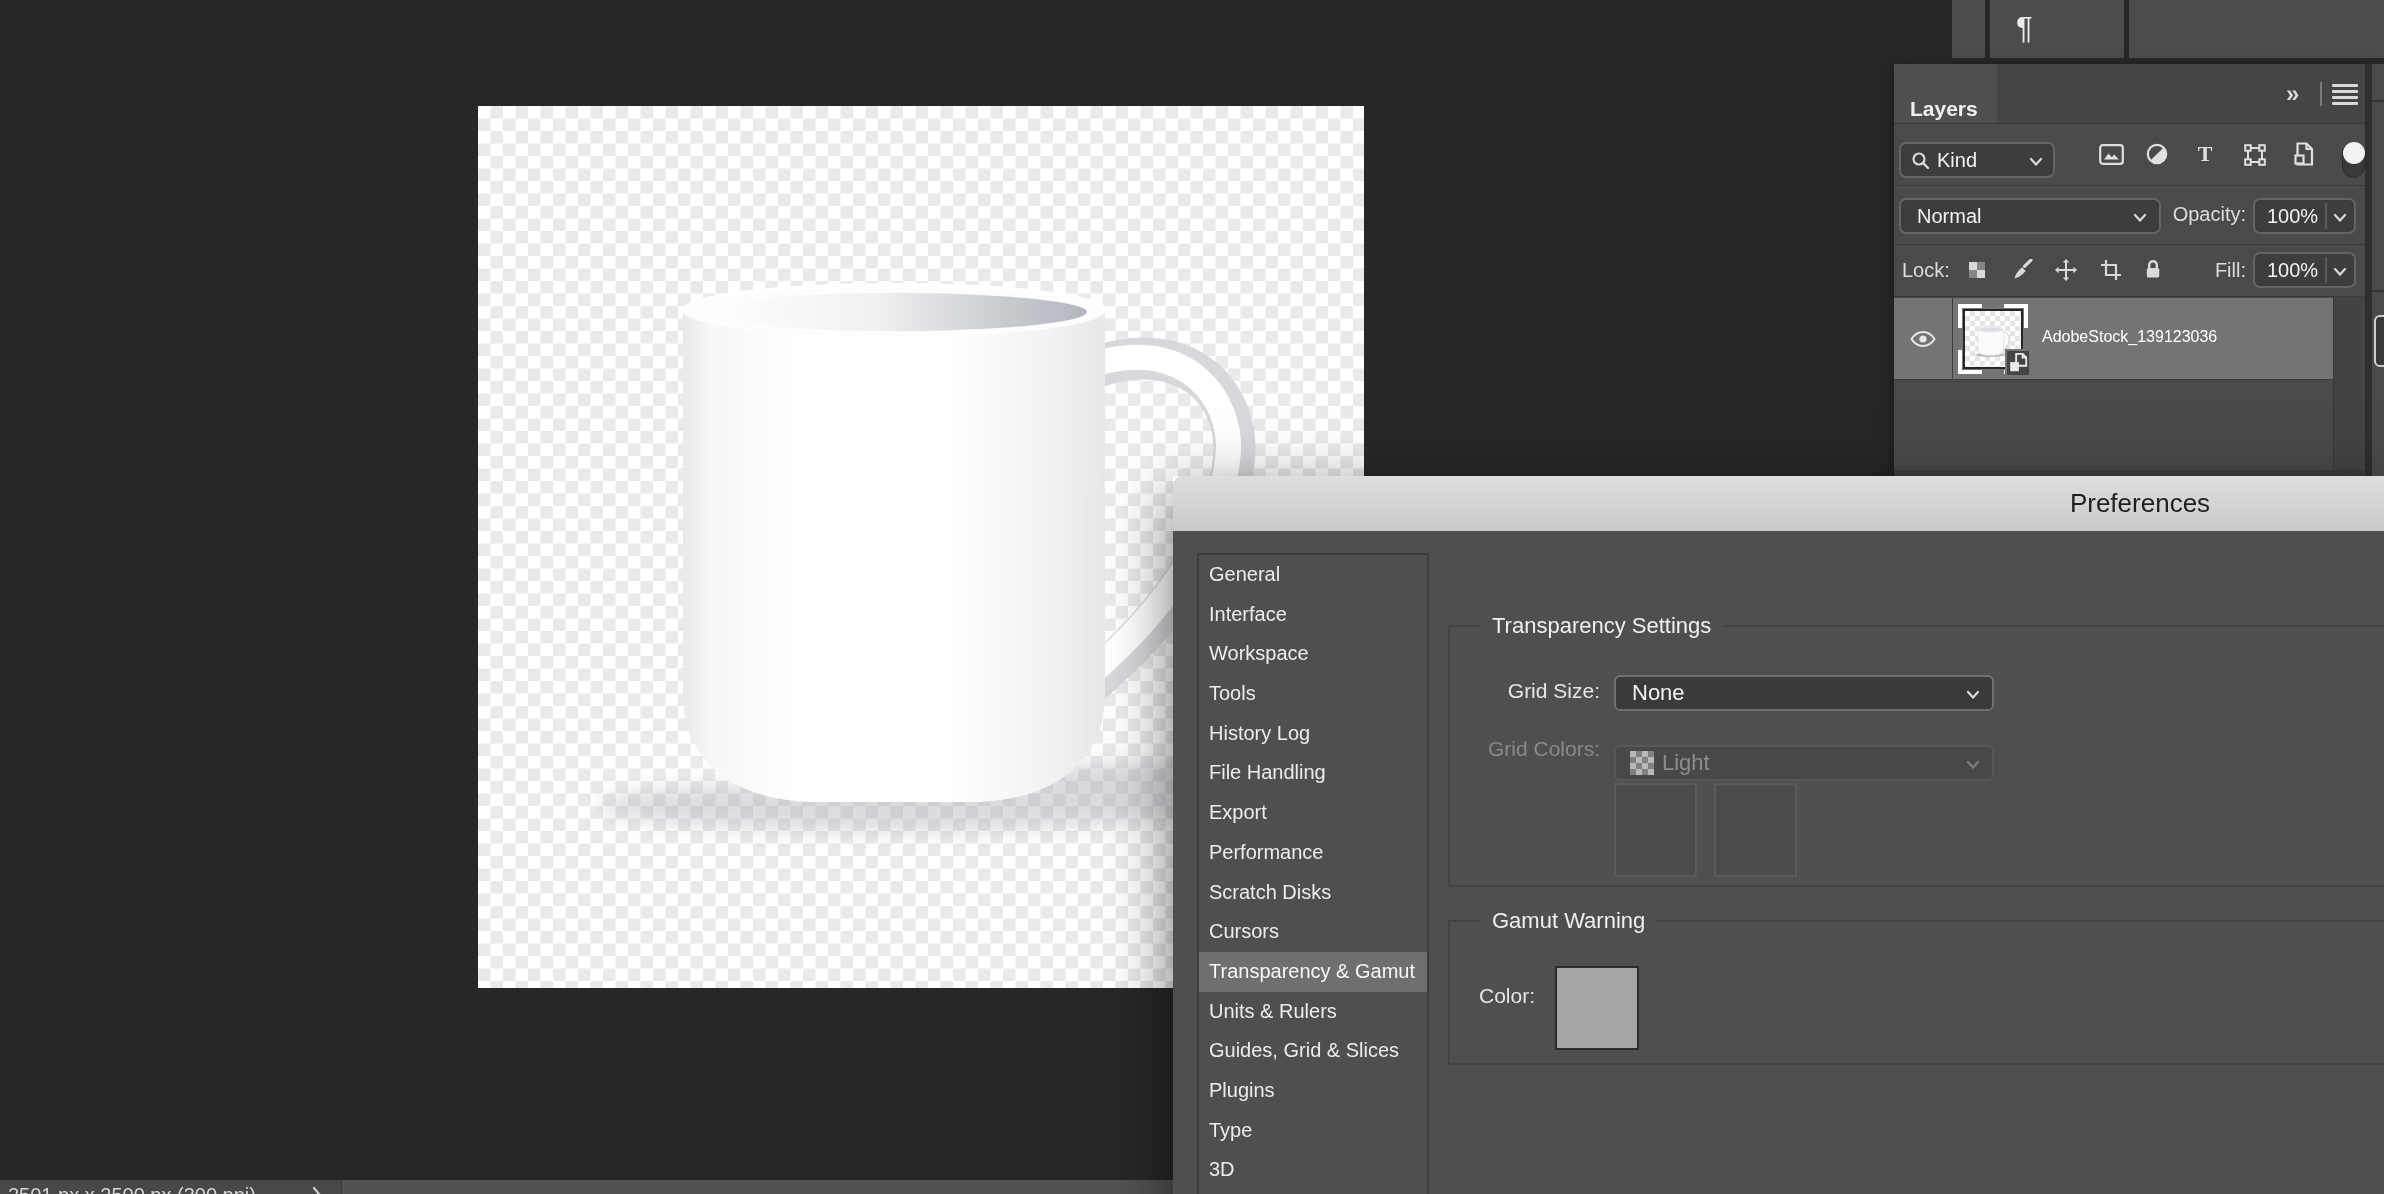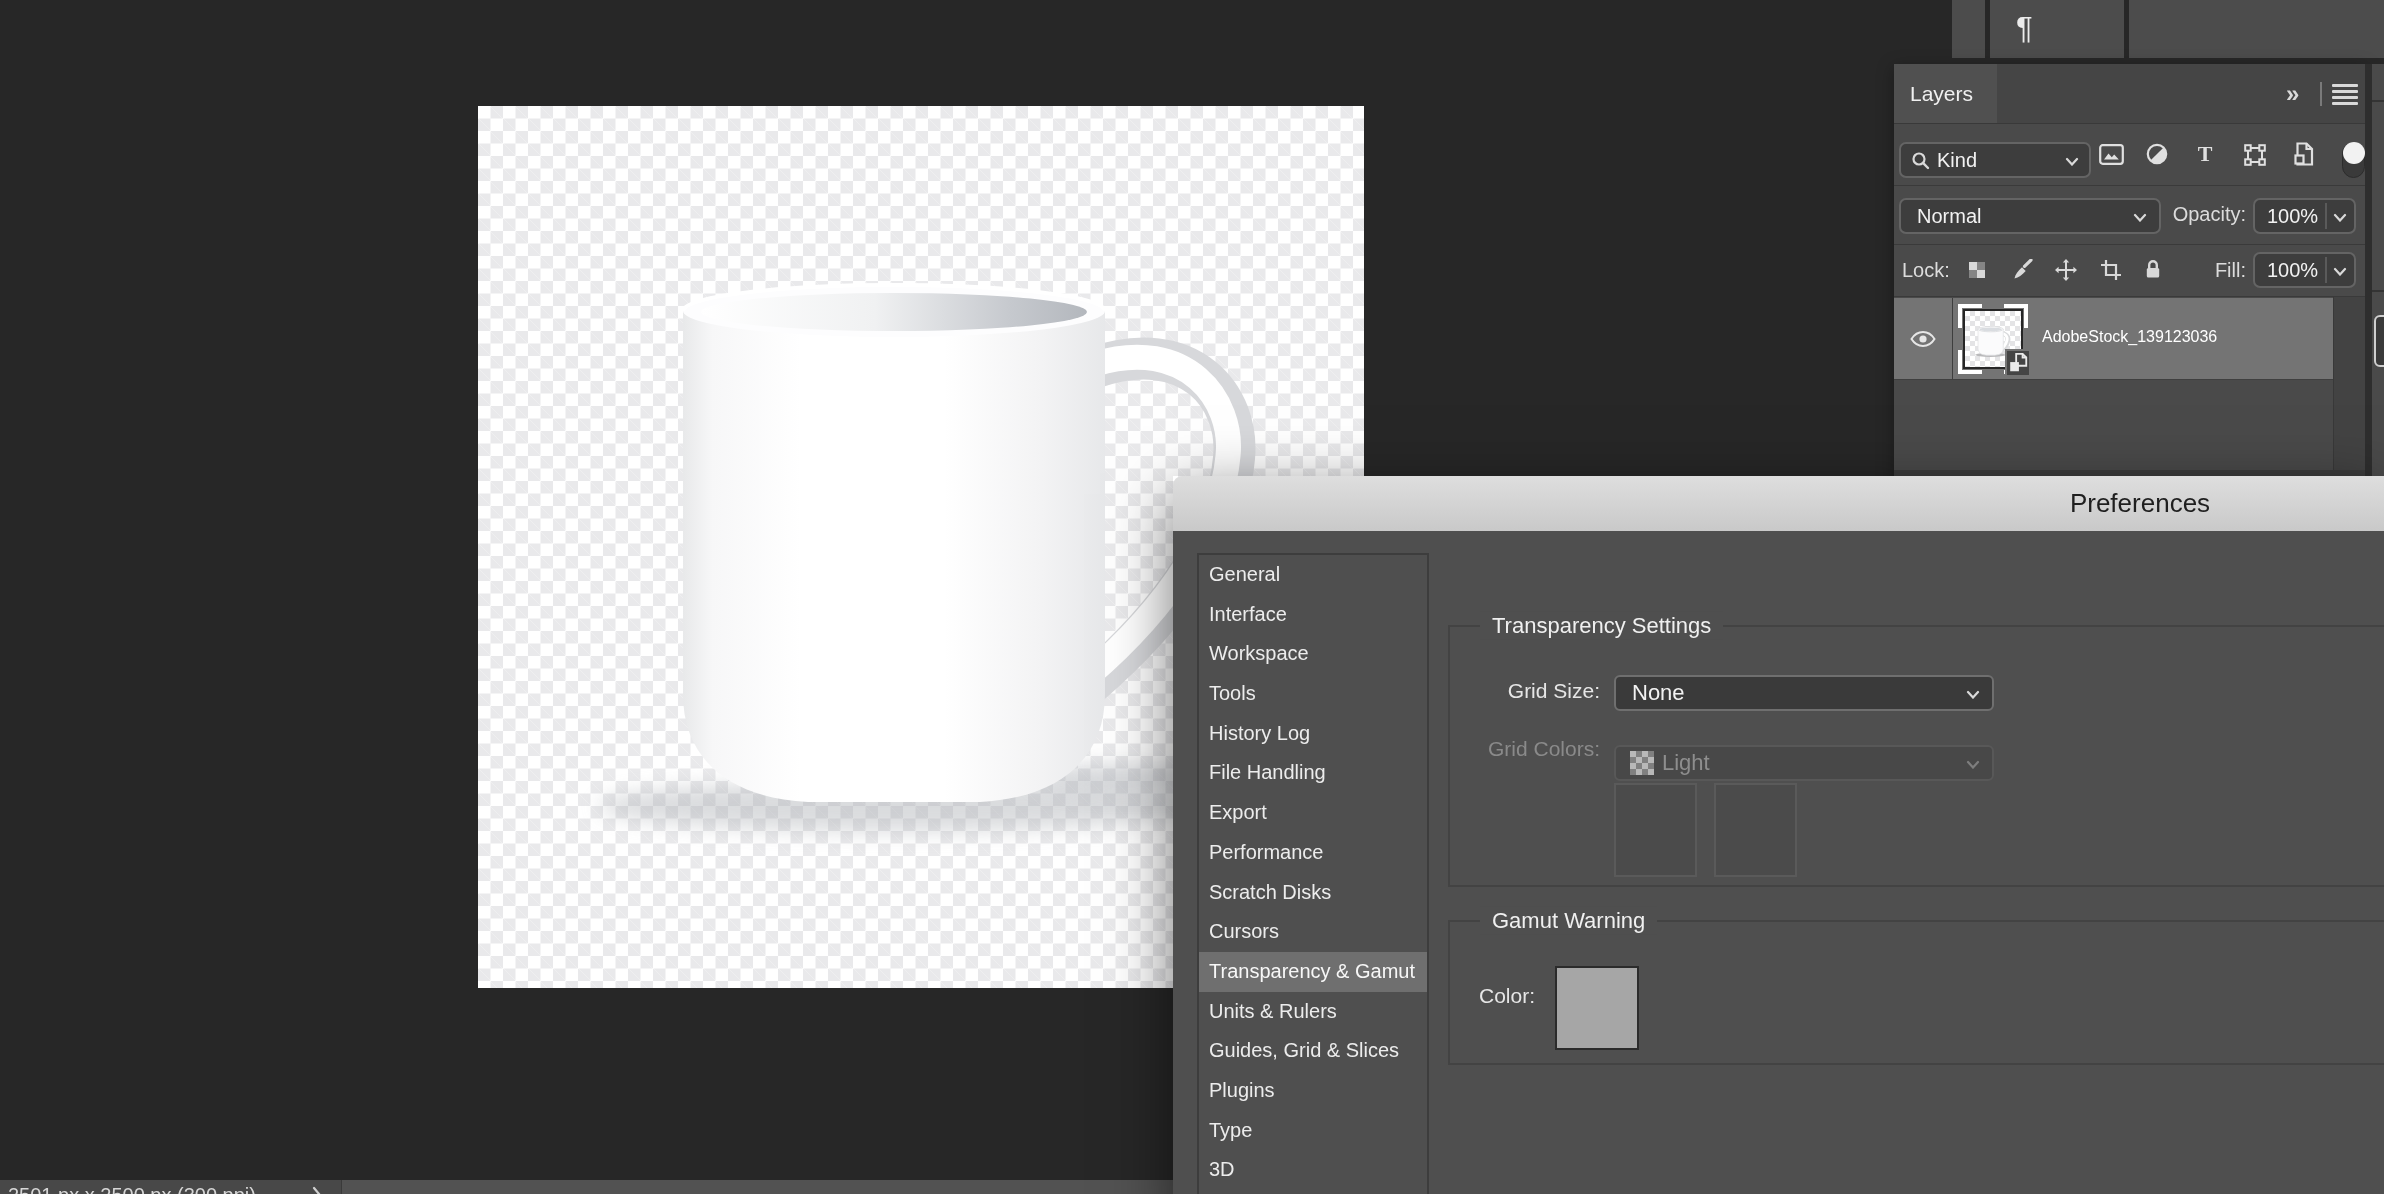--- a/index.html
+++ b/index.html
@@ -14,21 +14,21 @@
        background-size:25px 25px;background-position:0 0,12.5px 12.5px;}
 
   
   .ttseg{background:#4c4c4c;}
   .pilcrow{color:#ececec;font-size:31px;line-height:58px;}
 
   
   .lpanel{background:#4a4a4a;box-shadow:0 4px 16px rgba(0,0,0,.35);}
   .tabbar{background:#454545;border-bottom:1px solid #393939;}
   .tab-active{background:#505050;}
-  .tab-label{color:#f0f0f0;font-size:21px;font-weight:normal;line-height:59px;}
+  .tab-label{color:#f0f0f0;font-size:21px;font-weight:bold;line-height:59px;margin-top:15px;}
   .collapse{color:#d9d9d9;font-size:24px;font-weight:bold;line-height:59px;letter-spacing:-2px;}
   .pbar{width:26px;height:3px;background:#d9d9d9;border-radius:1px;margin:3px 0;}
   .vline{width:2px;background:#7a7a7a;}
   .dd{background:#3d3d3d;border:2px solid #646464;border-radius:7px;box-sizing:border-box;}
   .dd .lbl{color:#f2f2f2;font-size:20px;}
   .valbox{background:#3d3d3d;border:2px solid #646464;border-radius:7px;box-sizing:border-box;}
   .valbox .divider{position:absolute;top:3px;bottom:3px;width:2px;background:#5a5a5a;}
   .rowsep{height:1px;background:#3a3a3a;left:0;right:0;}
   .llabel{color:#dcdcdc;font-size:20px;}
   .lrow{border-bottom:1px solid #3f3f3f;box-sizing:border-box;}
@@ -136,21 +136,21 @@
       <div class="abs vline" style="left:426px;top:18px;height:24px;"></div>
       <div class="abs" style="left:438px;top:17px;">
         <div class="pbar"></div>
           <div class="pbar"></div>
           <div class="pbar"></div>
           <div class="pbar"></div>
       </div>
     </div>
 
     <div class="abs" style="left:0;top:59px;width:471px;height:62px;">
-      <div class="abs dd" style="left:5px;top:19px;width:192px;height:36px;">
+      <div class="abs dd" style="left:5px;top:19px;width:156px;height:36px;">
         <svg class="abs" style="left:10px;top:7px;" width="19" height="19" viewBox="0 0 19 19">
           <circle cx="8" cy="8" r="5.5" fill="none" stroke="#d9d9d9" stroke-width="2.2"></circle>
           <line x1="12.2" y1="12.2" x2="17" y2="17" stroke="#d9d9d9" stroke-width="2.4" stroke-linecap="round"></line>
         </svg>
         <span class="abs lbl" style="left:36px;top:5px;">Kind</span>
         <svg class="abs" style="right:10px;top:13px;" width="14" height="9" viewBox="0 0 14 9">
           <path d="M2 2 L7 7.5 L12 2" fill="none" stroke="#d9d9d9" stroke-width="2.2" stroke-linecap="round"></path>
         </svg>
       </div>
       <svg class="abs" style="left:205px;top:21px;" width="25" height="21" viewBox="0 0 25 21">

